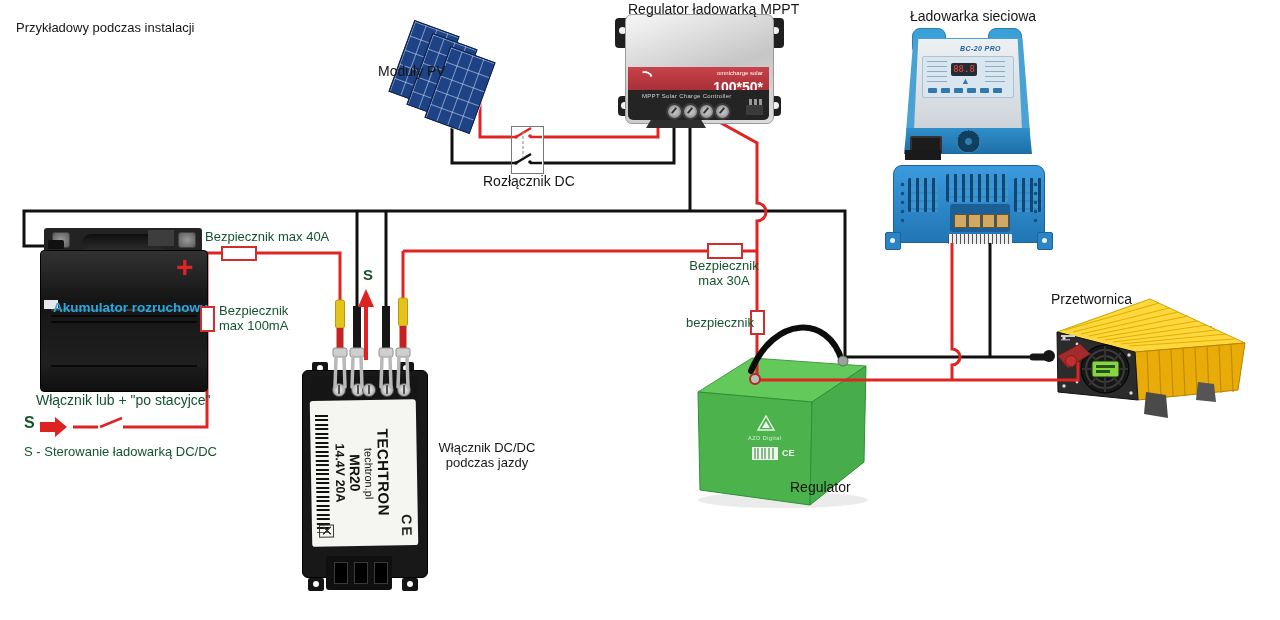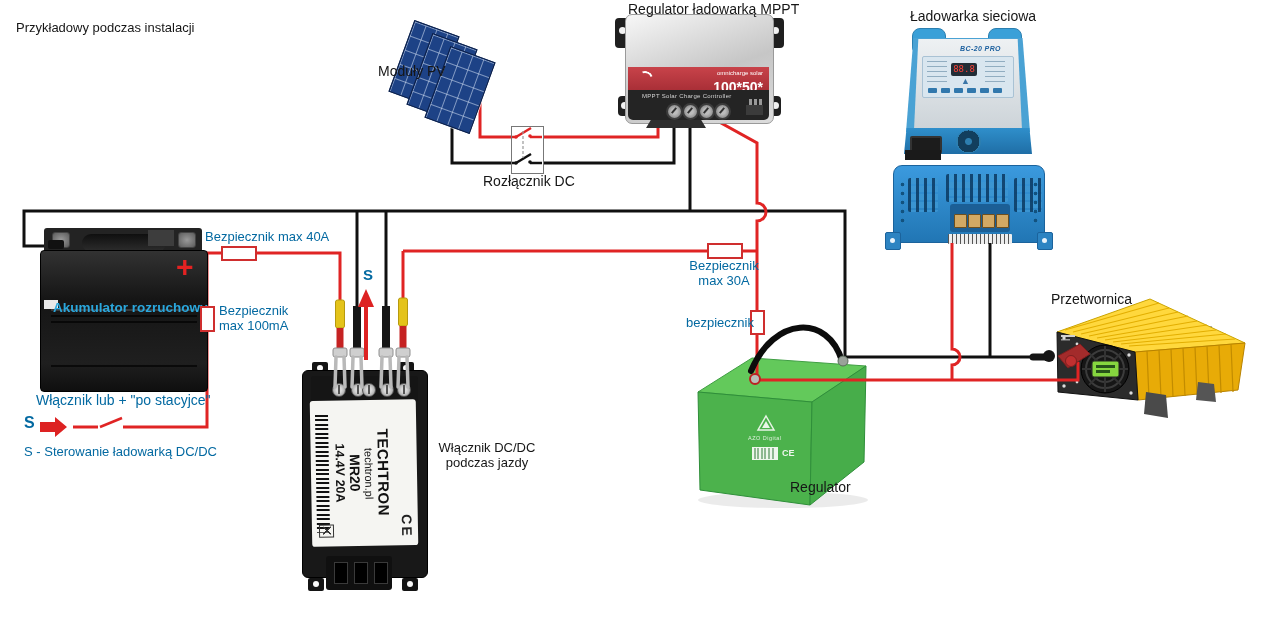--- a/index.html
+++ b/index.html
@@ -2,21 +2,21 @@
 <html><head>
 <meta charset="utf-8">
 <style>
   html,body{margin:0;padding:0;background:#fff;}
   #canvas{position:relative;width:1280px;height:620px;background:#fff;overflow:hidden;
           font-family:"Liberation Sans",sans-serif;color:#111;}
   svg.layer{position:absolute;left:0;top:0;}
   .z1{z-index:1}.z3{z-index:3}
   .lbl{position:absolute;z-index:4;font-size:14px;color:#161616;white-space:nowrap;}
   .lbl.small{font-size:13px;}
-  .red{color:#0369a1;}
+  .red{color:#14532d;}
   .ctr{text-align:center;}
   .b{font-weight:bold;}
 
   
   .pv-wrap{position:absolute;left:392px;top:22px;width:120px;height:104px;z-index:2;}
   .pv{position:absolute;width:46px;height:74px;background:#1d4286;border:1px solid #0c1e45;
       transform:rotate(20deg);
       background-image:linear-gradient(rgba(215,228,246,.55) 1.4px,transparent 1.4px),
                        linear-gradient(90deg,rgba(215,228,246,.55) 1.4px,transparent 1.4px);
       background-size:11.5px 15px;box-shadow:1px 1px 0 rgba(255,255,255,.7);}

